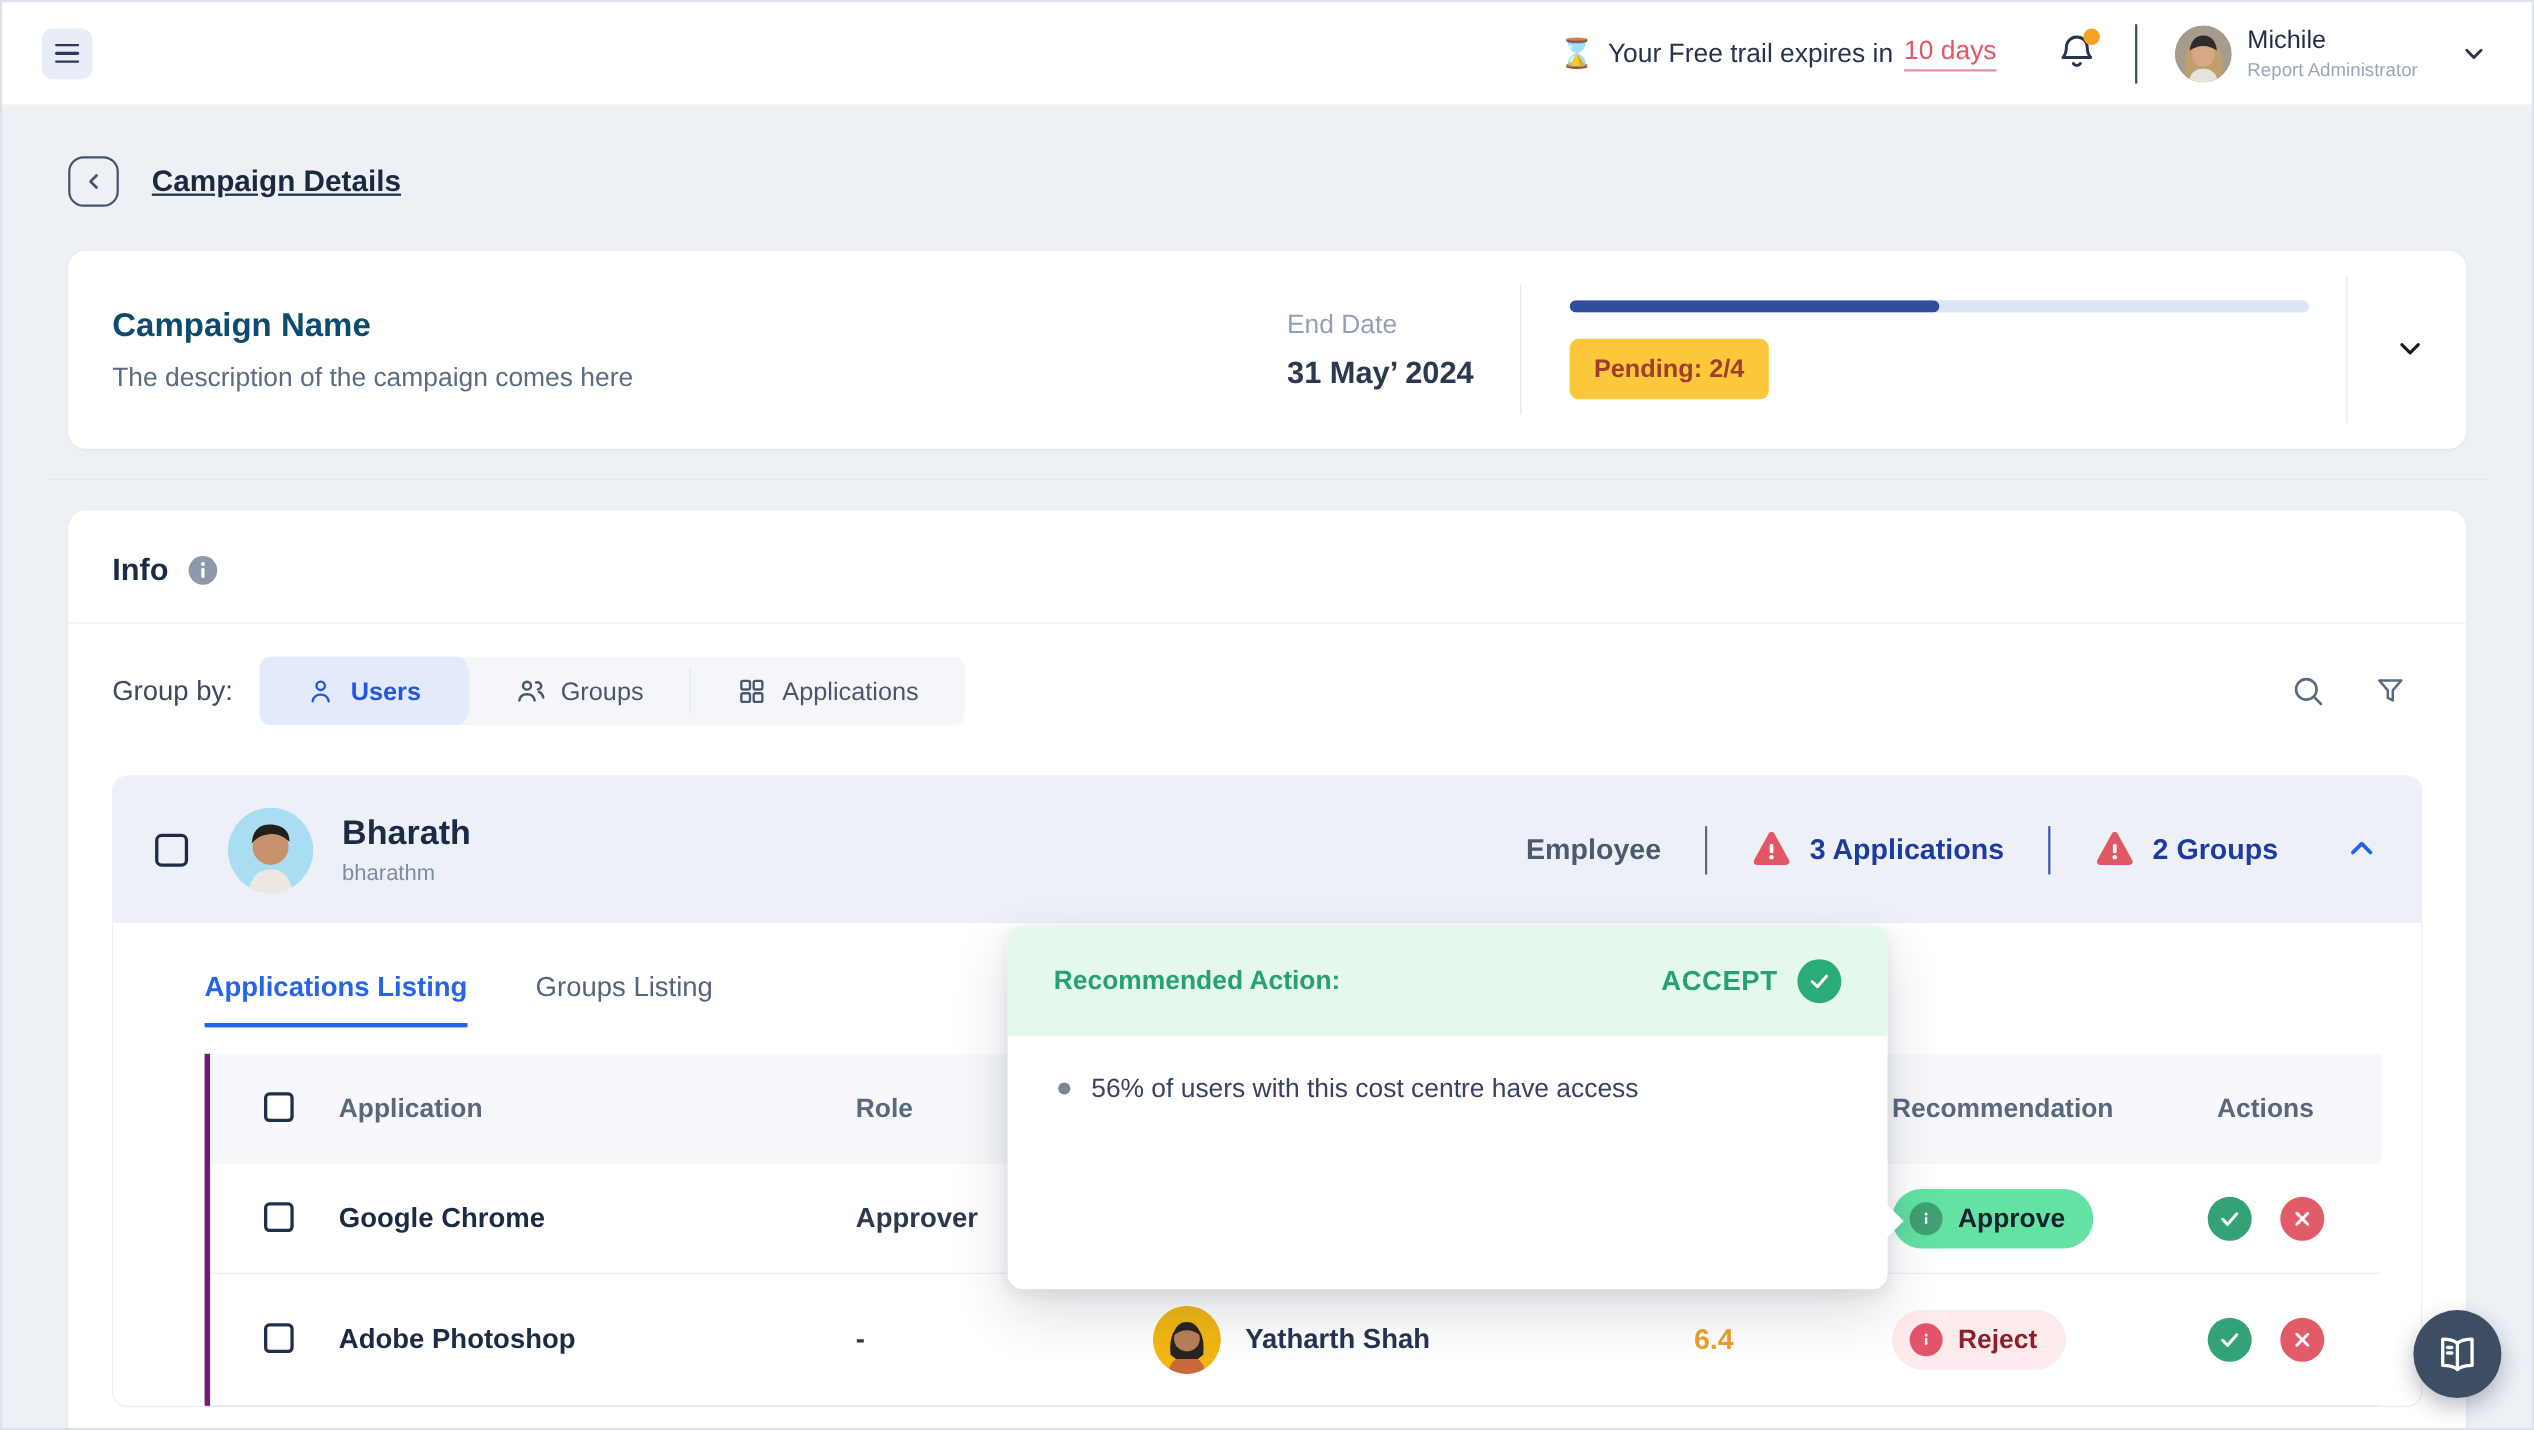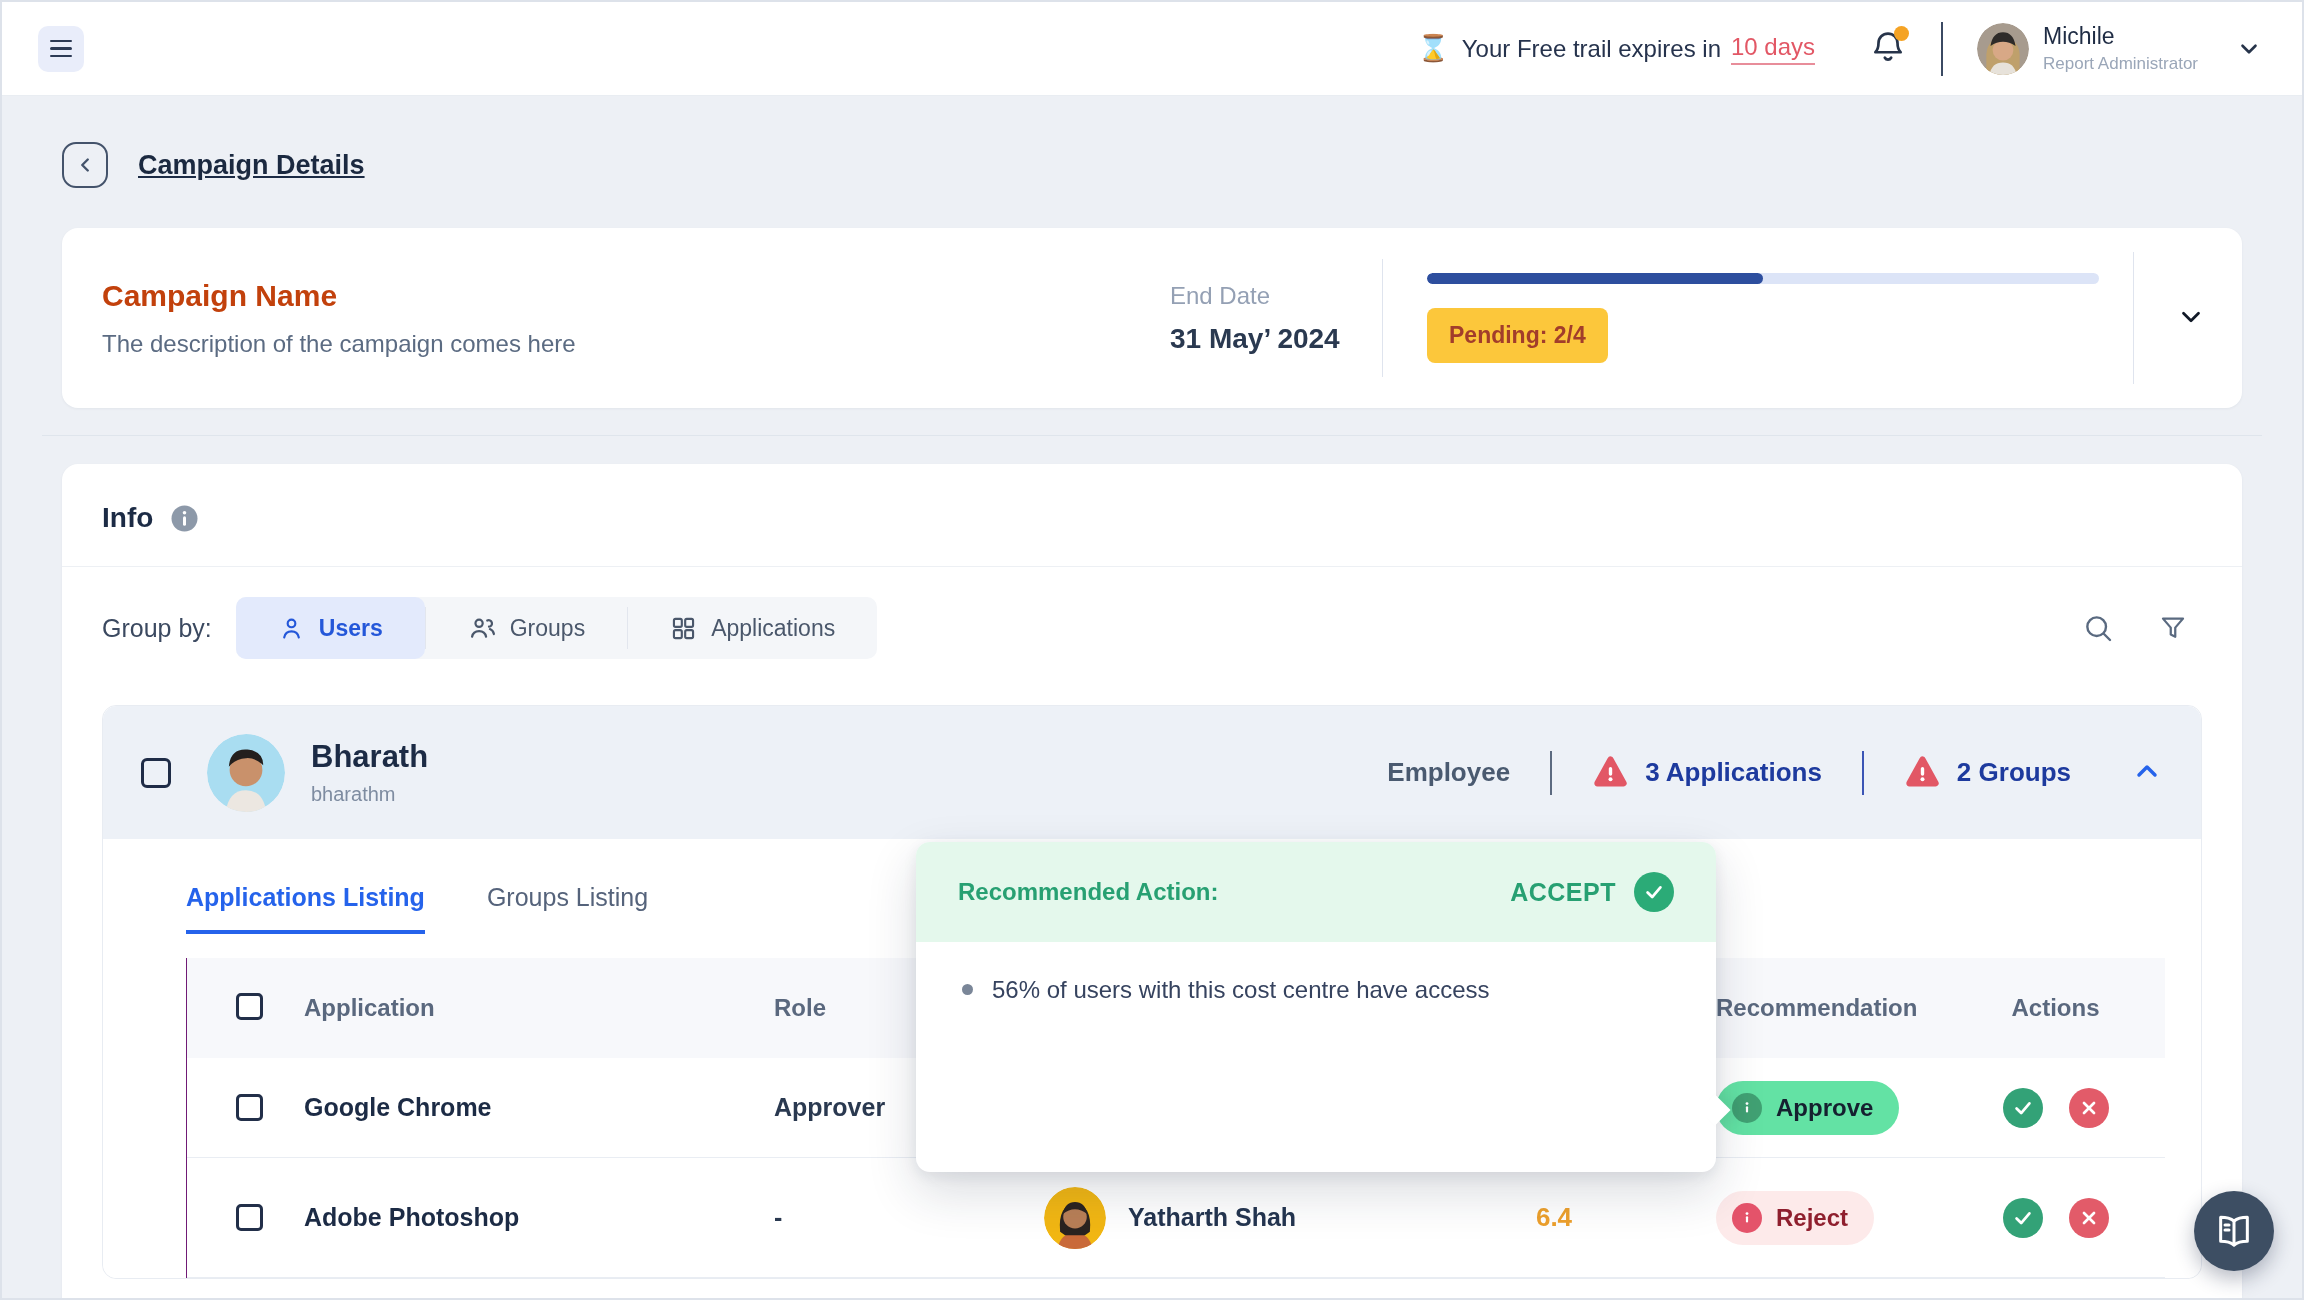--- a/index.html
+++ b/index.html
@@ -44,21 +44,21 @@
   .back-btn { width:46px; height:46px; border:2px solid #44536b; border-radius:14px;
               background:transparent; display:flex; align-items:center; justify-content:center;
               cursor:pointer; }
   .page-title { font-size:27px; font-weight:700; color:#1b2940; margin-left:30px; }
 
   
   .campaign-card { margin:40px 60px 0; height:180px; background:#fff; border-radius:16px;
                    display:flex; align-items:center; padding:0 36px 0 40px;
                    box-shadow:0 1px 3px rgba(20,30,60,.05); }
   .camp-left { width:1068px; }
-  .camp-name { font-size:30px; font-weight:700; color:#c2410c; }
+  .camp-name { font-size:30px; font-weight:700; color:#0c4a6e; }
   .camp-desc { font-size:24px; color:#5b6b82; margin-top:17px; }
   .end-date { width:212px; }
   .ed-label { font-size:24px; color:#94a0b4; }
   .ed-value { font-size:28px; font-weight:700; color:#2a3950; margin-top:13px; }
   .vdiv-c { width:1px; height:118px; background:#dfe4ee; }
   .progress-block { flex:1; padding:0 0 0 44px; }
   .progress-track { width:672px; height:11px; border-radius:8px; background:#dce4f7; overflow:hidden; }
   .progress-fill { height:100%; border-radius:8px; background:#2d4e9e; }
   .badge-pending { display:inline-block; margin-top:24px; background:#fcc73b; color:#a23d2b;
                    font-size:23px; font-weight:700; padding:14px 22px; border-radius:8px; }
@@ -103,21 +103,21 @@
   .ug-vdiv.blue { background:#3b55b5; }
   .ug-count { font-size:26px; font-weight:700; color:#1d3a9e; margin-left:16px; }
   .ug-collapse { background:none; border:none; margin-left:60px; cursor:pointer; }
 
   .ug-body { background:#fff; border-radius:0 0 14px 14px; padding:44px 36px 0 83px; }
   .listing-tabs { display:flex; gap:62px; }
   .ltab { font-size:25px; color:#55637b; padding-bottom:18px; background:none; border:none;
           cursor:pointer; border-bottom:4px solid transparent; }
   .ltab.active { color:#2563eb; font-weight:700; border-bottom-color:#2563eb; }
 
-  .app-table { margin-top:24px; border-left:1px solid #701a75; }
+  .app-table { margin-top:24px; border-left:5px solid #701a75; }
   .trow { display:grid; grid-template-columns:117px 470px 270px 420px 180px 310px 203px;
           align-items:center; }
   .trow.thead { background:#f7f8fb; height:100px; font-size:24px; color:#5a687e; font-weight:600; }
   .trow.tbody { height:100px; border-bottom:1px solid #e9edf3; }
   .trow.tbody.tall { height:120px; }
   .cell-cb { padding-left:49px; }
   .cb-sm { width:27px; height:27px; border:3px solid #222f49; border-radius:5px;
            background:#fff; cursor:pointer; }
   .cell-app { font-size:25px; font-weight:700; color:#1c2b45; }
   .cell-role { font-size:25px; font-weight:600; color:#2a3950; }

